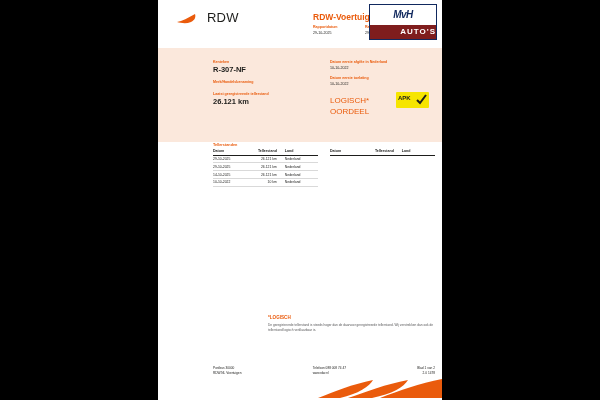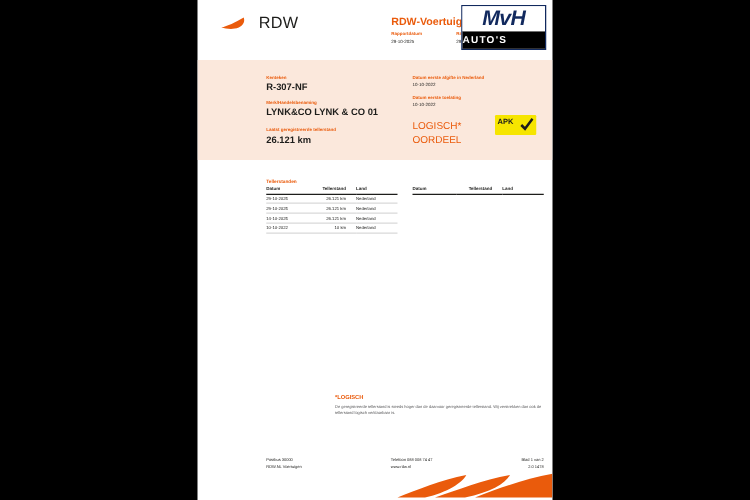--- a/index.html
+++ b/index.html
@@ -89,45 +89,46 @@
     position: relative;
     height: 20px;
     background: #ffffff;
     overflow: hidden;
   }
   .mvh-top-text {
     position: absolute;
     left: 0; right: 0;
     top: 1px;
     text-align: center;
-    font-size: 17px;
+    font-size: 10px;
     font-weight: bold;
     font-style: italic;
     color: #11295e;
     letter-spacing: -0.5px;
     line-height: 18px;
   }
   .mvh-bottom {
     height: 14px;
-    background: #000000;
+    background: #7f1d1d;
     color: #ffffff;
-    text-align: left;
+    text-align: right;
     font-size: 8px;
     font-weight: bold;
     letter-spacing: 1px;
     line-height: 14px;
   }
   
   .band {
     position: absolute;
     left: 0;
     top: 48px;
     width: 284px;
-    height: 80px;
+    height: 94px;
     background: #fbe8dc;
+    padding-left: 42px;
   }
   .band .left { position: absolute; left: 55px; top: 11px; width: 110px; }
   .band .right { position: absolute; left: 172px; top: 11px; width: 105px; }
   .lbl {
     font-size: 3.6px;
     font-weight: bold;
     color: #ea5b0c;
     line-height: 6px;
   }
   .val-lg {
@@ -287,21 +288,20 @@
       <div class="mvh-bottom">AUTO'S</div>
     </div>
   </div>
 
   <div class="band">
     <div class="left">
       <div class="lbl">Kenteken</div>
       <div class="val-lg">R-307-NF</div>
       <div class="sp4"></div>
       <div class="lbl">Merk/Handelsbenaming</div>
-      <div class="val-lg">LYNK&amp;CO LYNK &amp; CO 01</div>
       <div class="sp6"></div>
       <div class="lbl">Laatst geregistreerde tellerstand</div>
       <div class="val-lg">26.121 km</div>
     </div>
 
     <div class="right">
       <div class="lbl">Datum eerste afgifte in Nederland</div>
       <div class="val-tiny">10-10-2022</div>
       <div class="sp4"></div>
       <div class="lbl">Datum eerste toelating</div>

